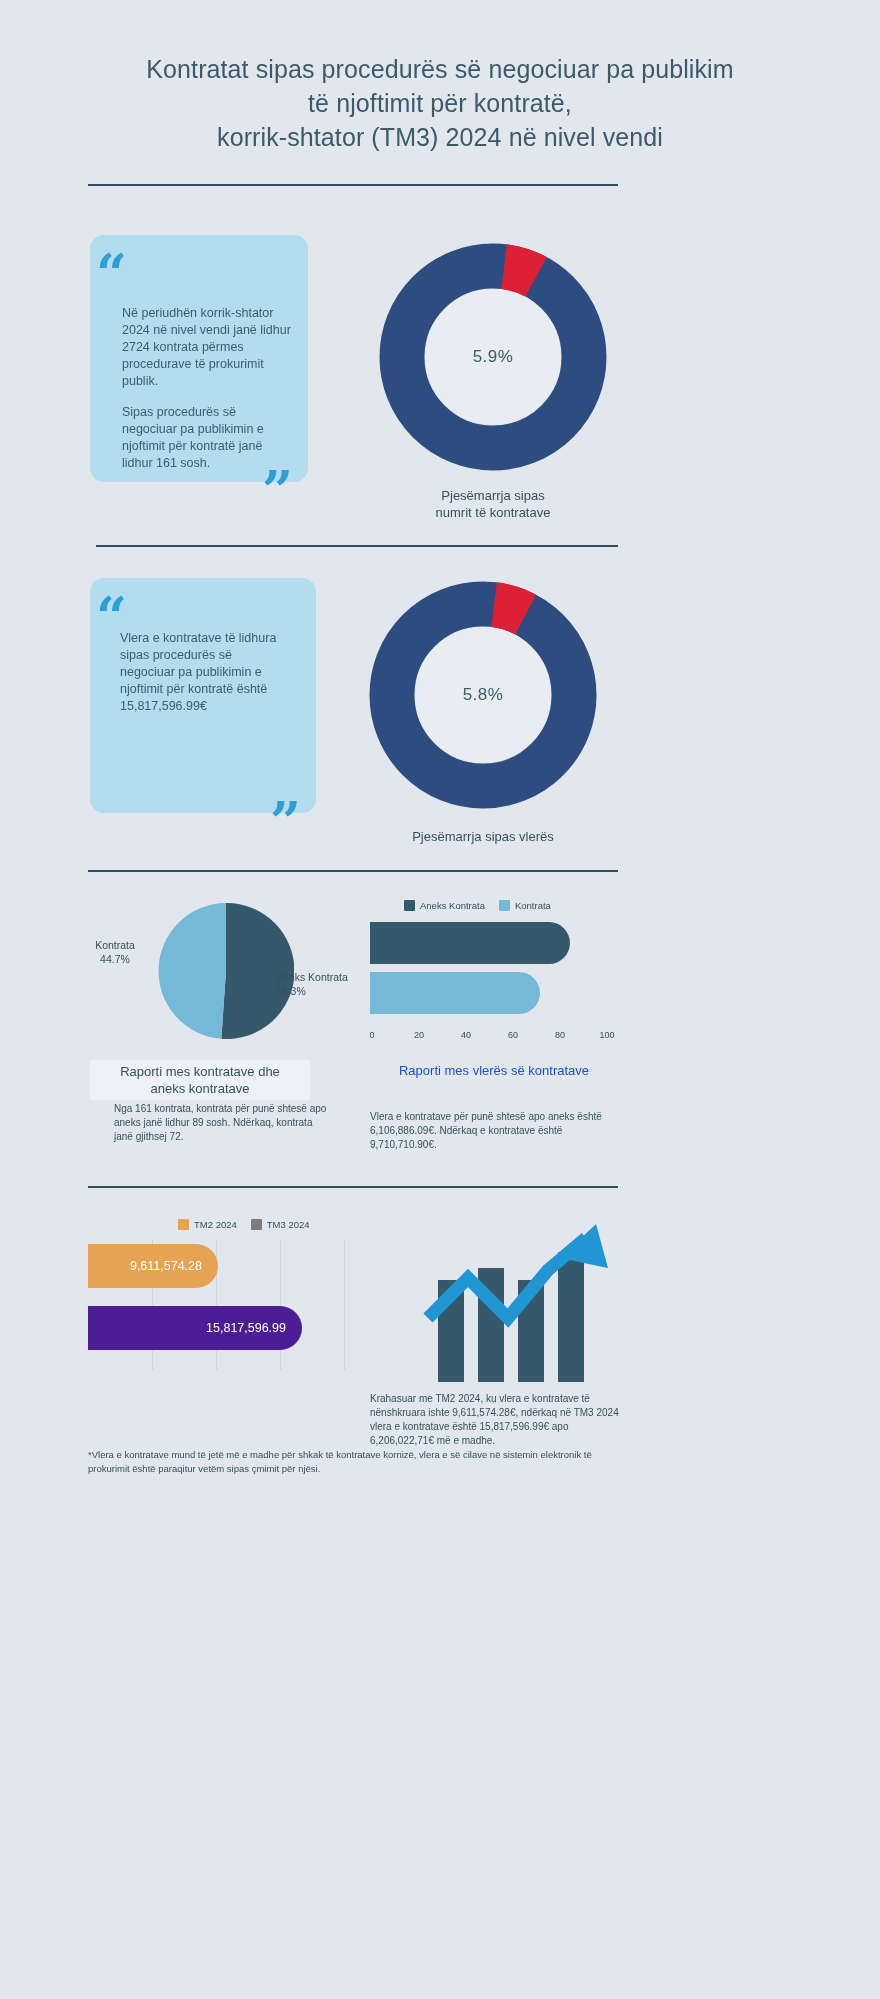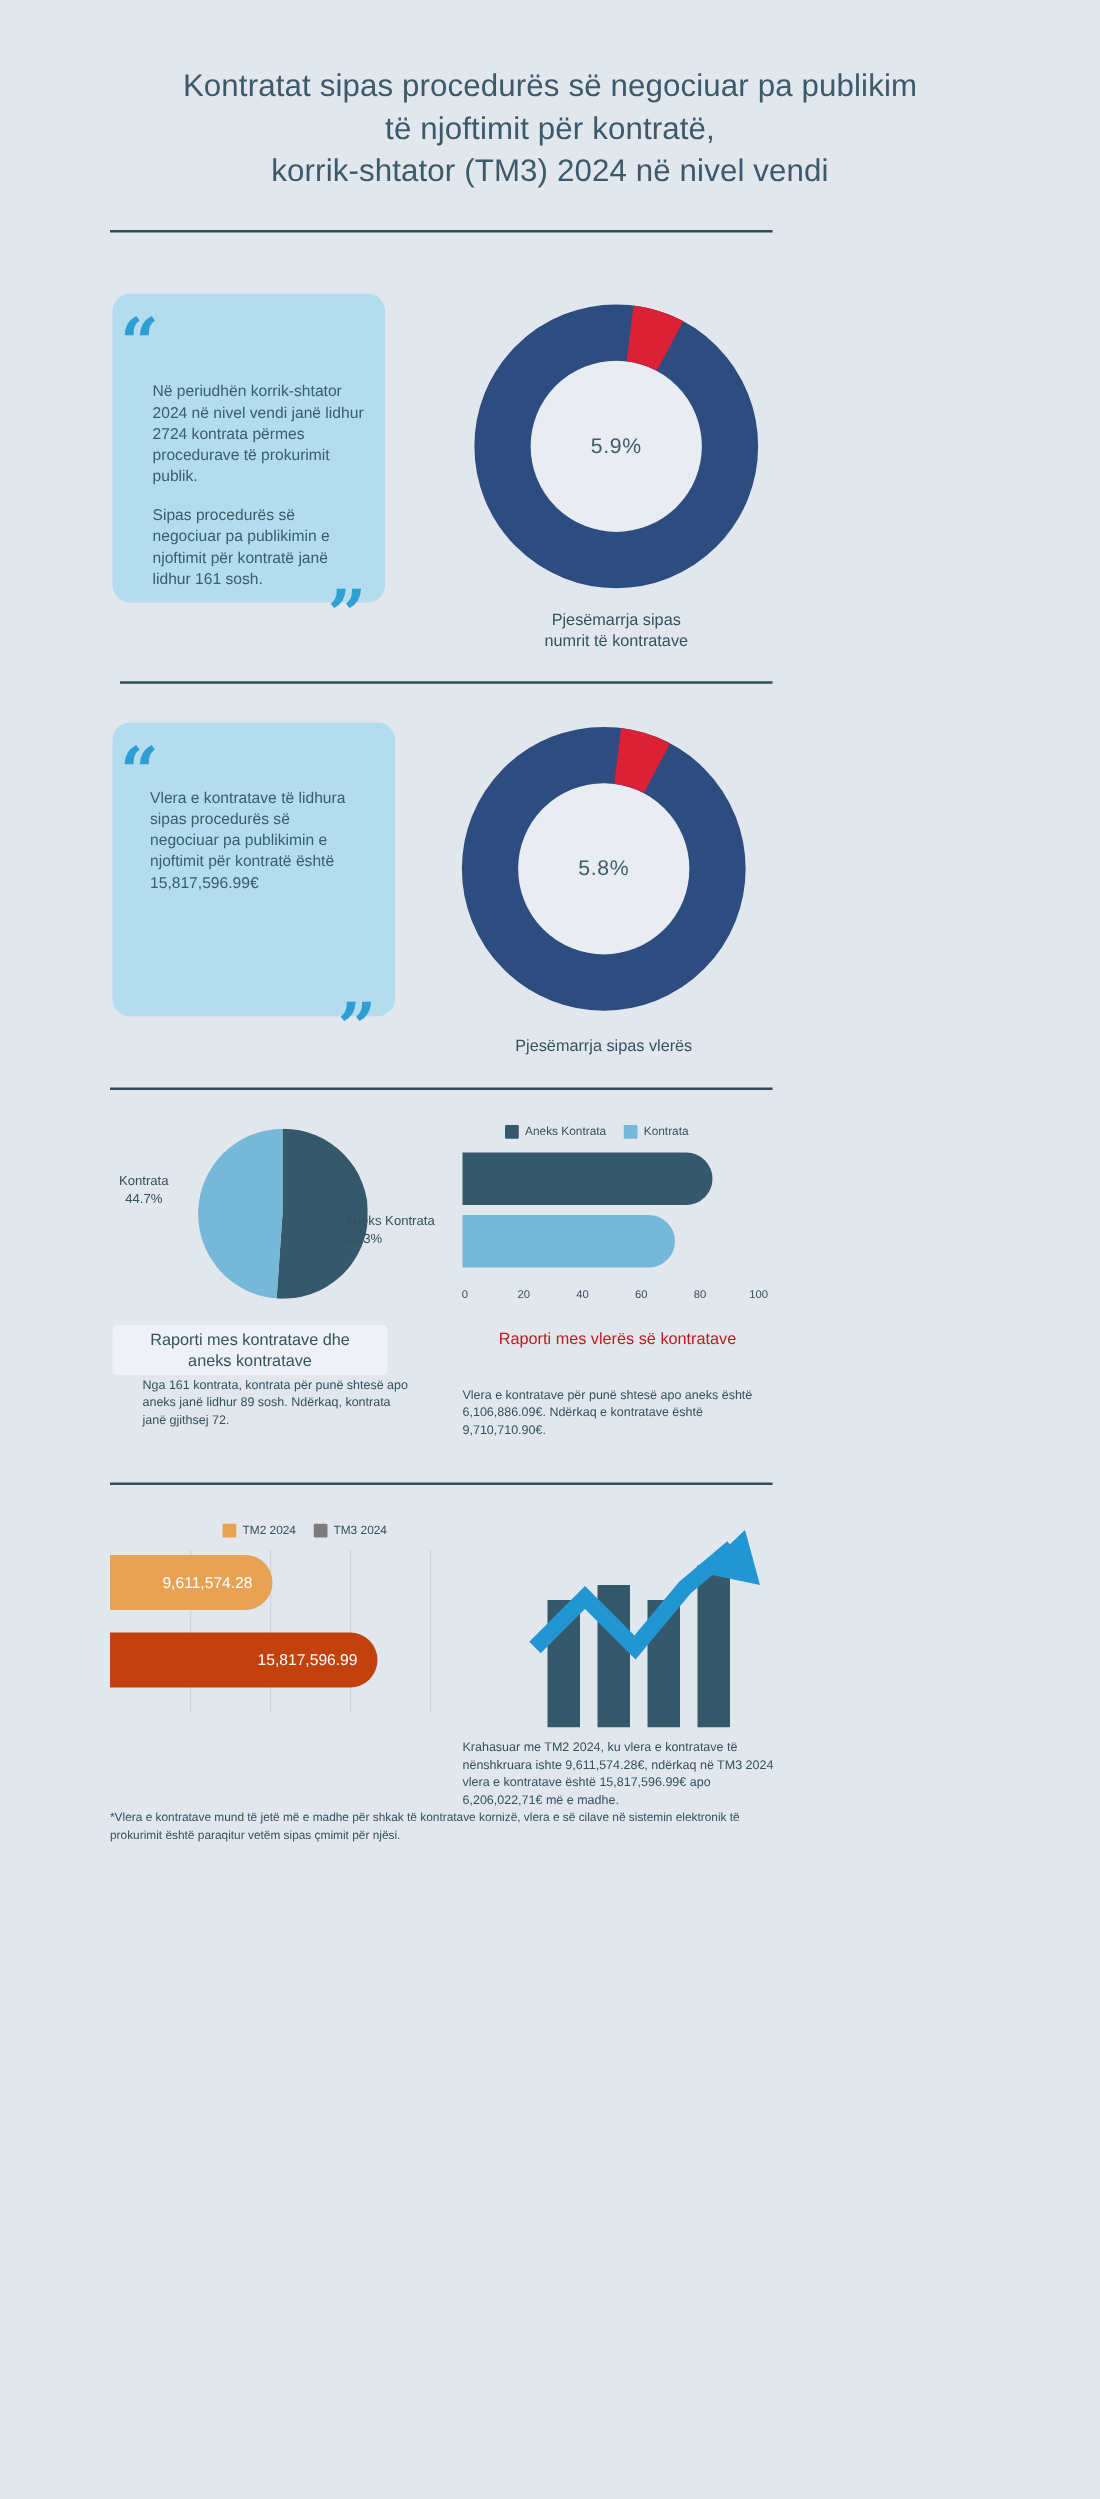--- a/index.html
+++ b/index.html
@@ -103,21 +103,21 @@
   .hbar.bottom { top: 54px; }
 
   .hbar-axis {
     position: absolute; left: 370px; top: 1028px; width: 248px; height: 16px;
     font-size: 9px; color: #33525f;
   }
   .hbar-axis span { position: absolute; transform: translateX(-50%); top: 2px; }
 
   .hb-title {
     position: absolute; left: 368px; top: 1063px; width: 252px;
-    text-align: center; font-size: 13px; color: #b91c1c;
+    text-align: center; font-size: 13px; color: #1d4ed8;
   }
   .hb-note {
     position: absolute; left: 370px; top: 1098px; width: 250px;
     font-size: 10px; line-height: 14px; color: #33525f; margin-top: 12px;
   }
 
   
   .tm-legend {
     position: absolute; left: 178px; top: 1219px; width: 200px;
     font-size: 9.5px; color: #33525f; display: flex; gap: 14px; align-items: center;
@@ -264,21 +264,21 @@
   </div>
 
   <div class="tm-plot">
     <div class="tm-grid" style="left:64px"></div>
     <div class="tm-grid" style="left:128px"></div>
     <div class="tm-grid" style="left:192px"></div>
     <div class="tm-grid" style="left:256px"></div>
     <div class="tm-bar b-tm2" style="width:130px;background:#e8a254">
       <span class="tm-val">9,611,574.28</span>
     </div>
-    <div class="tm-bar b-tm3" style="width:214px;background:#c2410c">
+    <div class="tm-bar b-tm3" style="width:214px;background:#4c1d95">
       <span class="tm-val dark">15,817,596.99</span>
     </div>
   </div>
 
   <div class="arrow-wrap">
     <svg width="200" height="160" viewBox="0 0 200 160">
       <rect x="18" y="58" width="26" height="102" fill="#36586b"></rect>
       <rect x="58" y="46" width="26" height="114" fill="#36586b"></rect>
       <rect x="98" y="58" width="26" height="102" fill="#36586b"></rect>
       <rect x="138" y="30" width="26" height="130" fill="#36586b"></rect>

